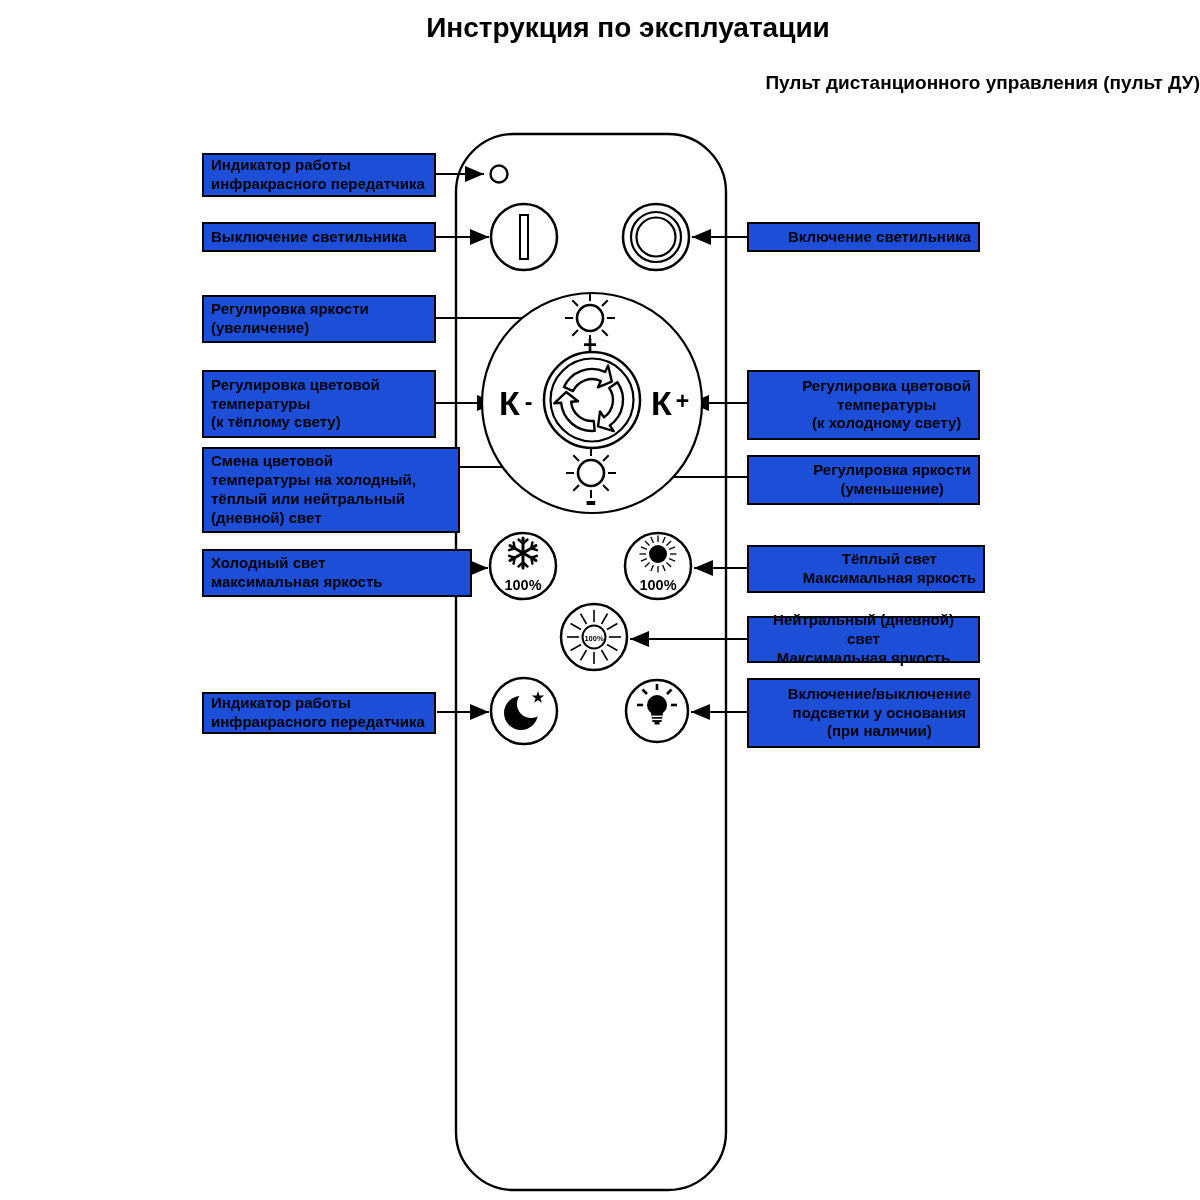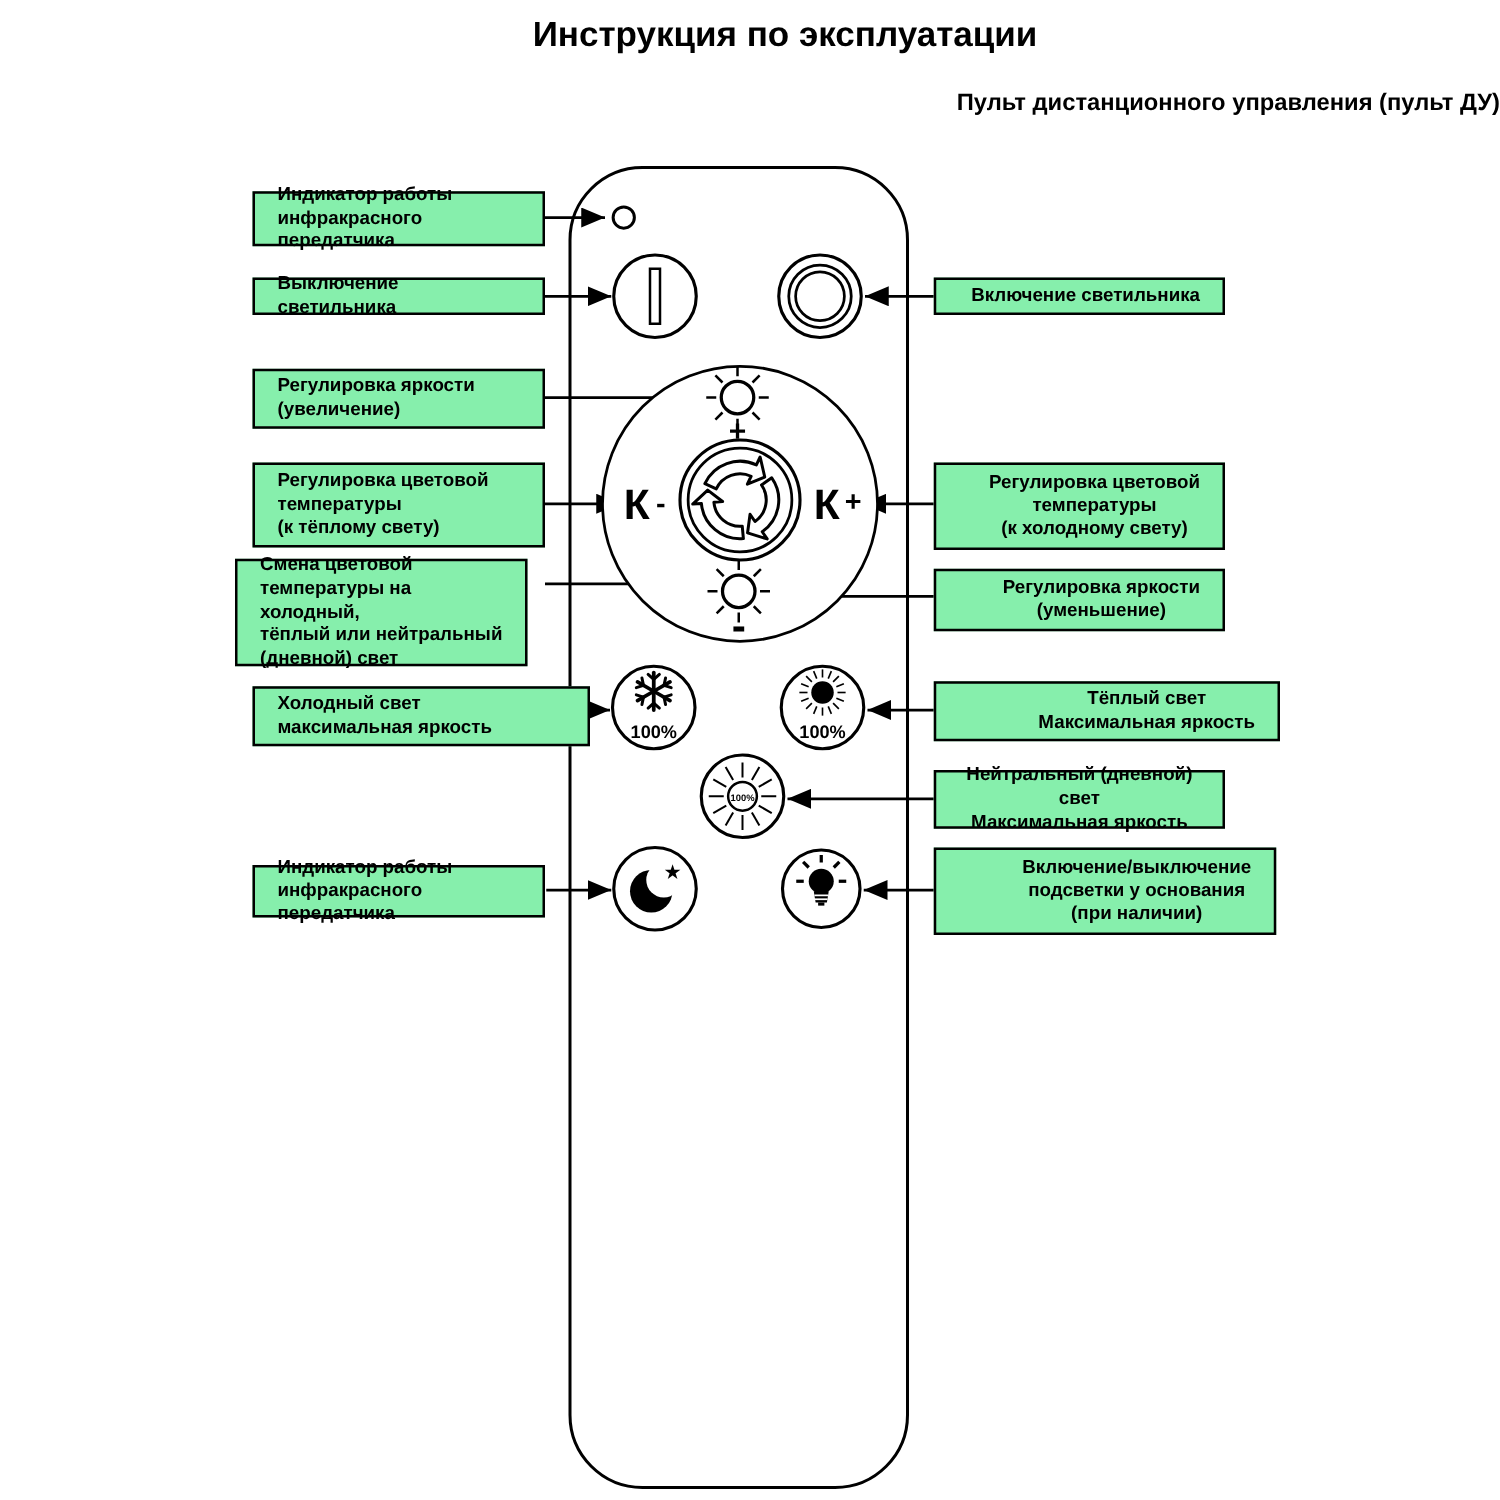--- a/index.html
+++ b/index.html
@@ -3,23 +3,23 @@
 <meta charset="utf-8">
 <style>
   html,body{margin:0;padding:0;background:#ffffff;}
   .canvas{position:relative;width:1200px;height:1200px;background:#ffffff;
           font-family:"Liberation Sans",sans-serif;color:#000;overflow:hidden;}
   .title{position:absolute;top:12px;left:0;width:100%;margin:0;text-align:center;
          font-size:28px;font-weight:bold;padding-left:28px;}
   .subtitle{position:absolute;top:72px;left:0;width:100%;margin:0;text-align:right;
          font-size:19px;font-weight:bold;}
   svg.diagram{position:absolute;left:0;top:0;}
-  .lbox{position:absolute;box-sizing:border-box;border:2px solid #000;background:#86efac;
+  .lbox{position:absolute;box-sizing:border-box;border:2px solid #000;background:#1d4ed8;
         font-size:15px;line-height:1.26;font-weight:bold;white-space:pre-line;
-        display:flex;align-items:center;padding:2px 18px;}
+        display:flex;align-items:center;padding:2px 7px;}
   .lbox.right{justify-content:flex-end;text-align:center;}
   .svgtxt{font-family:"Liberation Sans",sans-serif;font-weight:bold;fill:#000;}
 </style>
 </head>
 <body>
 
 <div class="canvas">
 
   <h1 class="title">Инструкция по эксплуатации</h1>
   <h2 class="subtitle">Пульт дистанционного управления (пульт ДУ)</h2>
@@ -196,36 +196,36 @@
   </svg>
 
   <div class="lbox" style="left:202px;top:153px;width:234px;height:44px">Индикатор работы
 инфракрасного передатчика</div>
   <div class="lbox" style="left:202px;top:222px;width:234px;height:30px">Выключение светильника</div>
   <div class="lbox" style="left:202px;top:295px;width:234px;height:48px">Регулировка яркости
 (увеличение)</div>
   <div class="lbox" style="left:202px;top:370px;width:234px;height:68px">Регулировка цветовой
 температуры
 (к тёплому свету)</div>
-  <div class="lbox" style="left:188px;top:447px;width:234px;height:86px">Смена цветовой
+  <div class="lbox" style="left:202px;top:447px;width:258px;height:86px">Смена цветовой
 температуры на холодный,
 тёплый или нейтральный
 (дневной) свет</div>
   <div class="lbox" style="left:202px;top:549px;width:270px;height:48px">Холодный свет
 максимальная яркость</div>
   <div class="lbox" style="left:202px;top:692px;width:234px;height:42px">Индикатор работы
 инфракрасного передатчика</div>
 
   <div class="lbox right" style="left:747px;top:222px;width:233px;height:30px">Включение светильника</div>
   <div class="lbox right" style="left:747px;top:370px;width:233px;height:70px">Регулировка цветовой
 температуры
 (к холодному свету)</div>
   <div class="lbox right" style="left:747px;top:455px;width:233px;height:50px">Регулировка яркости
 (уменьшение)</div>
-  <div class="lbox right" style="left:747px;top:545px;width:277px;height:48px">Тёплый свет
+  <div class="lbox right" style="left:747px;top:545px;width:238px;height:48px">Тёплый свет
 Максимальная яркость</div>
   <div class="lbox right" style="left:747px;top:616px;width:233px;height:47px">Нейтральный (дневной) свет
 Максимальная яркость</div>
-  <div class="lbox right" style="left:747px;top:678px;width:274px;height:70px">Включение/выключение
+  <div class="lbox right" style="left:747px;top:678px;width:233px;height:70px">Включение/выключение
 подсветки у основания
 (при наличии)</div>
 
 </div>
 
 </body></html>

